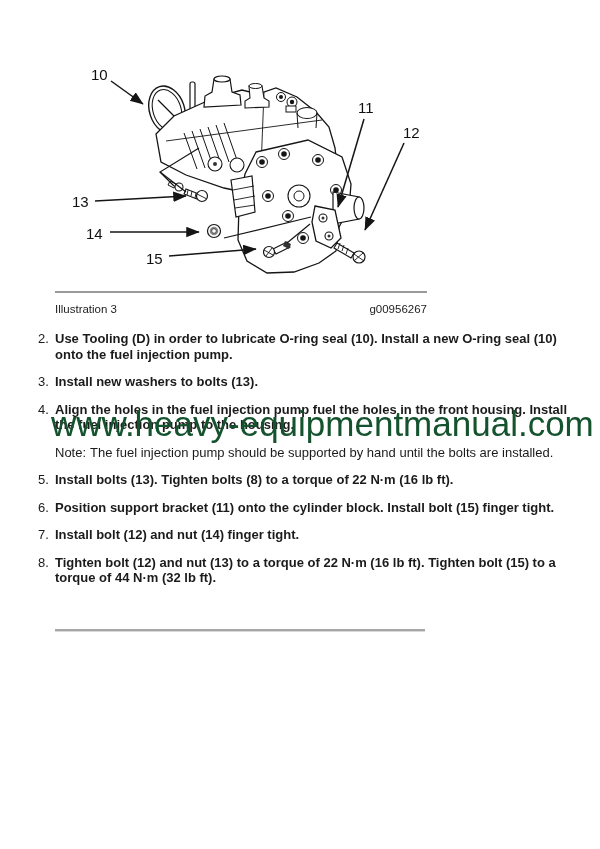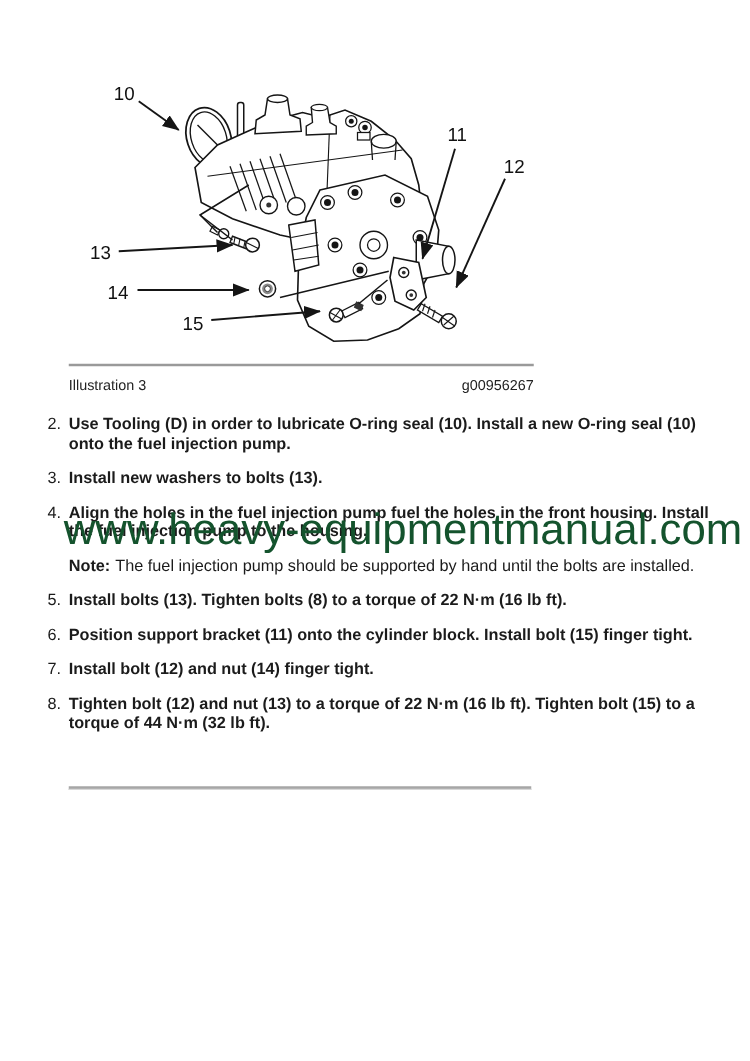--- a/index.html
+++ b/index.html
@@ -14,21 +14,21 @@
   .caption{
     position:absolute;left:55px;top:303px;width:372px;
     display:flex;justify-content:space-between;
     font-size:11.5px;color:#222;
   }
   .steps{position:absolute;left:38px;top:331px;width:531px;font-size:13px;line-height:15.5px;}
   .step{display:flex;margin-bottom:12px;}
   .step .num{width:17px;flex:none;}
   .step .txt{width:513px;font-weight:bold;}
   .note{margin-left:17px;width:513px;margin-bottom:12px;}
-  .note-label{font-weight:bold;margin-right:4px;}
+  .note-label{font-weight:normal;margin-right:4px;}
   .footer-rule{position:absolute;left:55px;top:629px;width:370px;height:2px;background:#a6a6a6;border-bottom:1px solid #d8d8d8;}
   .watermark{
     position:absolute;left:11px;top:406px;
     font-size:35px;line-height:1;white-space:nowrap;
     letter-spacing:0px;z-index:5;
   }
   svg{display:block;}
   svg text{font-family:"Liberation Sans", sans-serif;font-size:15px;fill:#111;}
 </style>
 </head>

